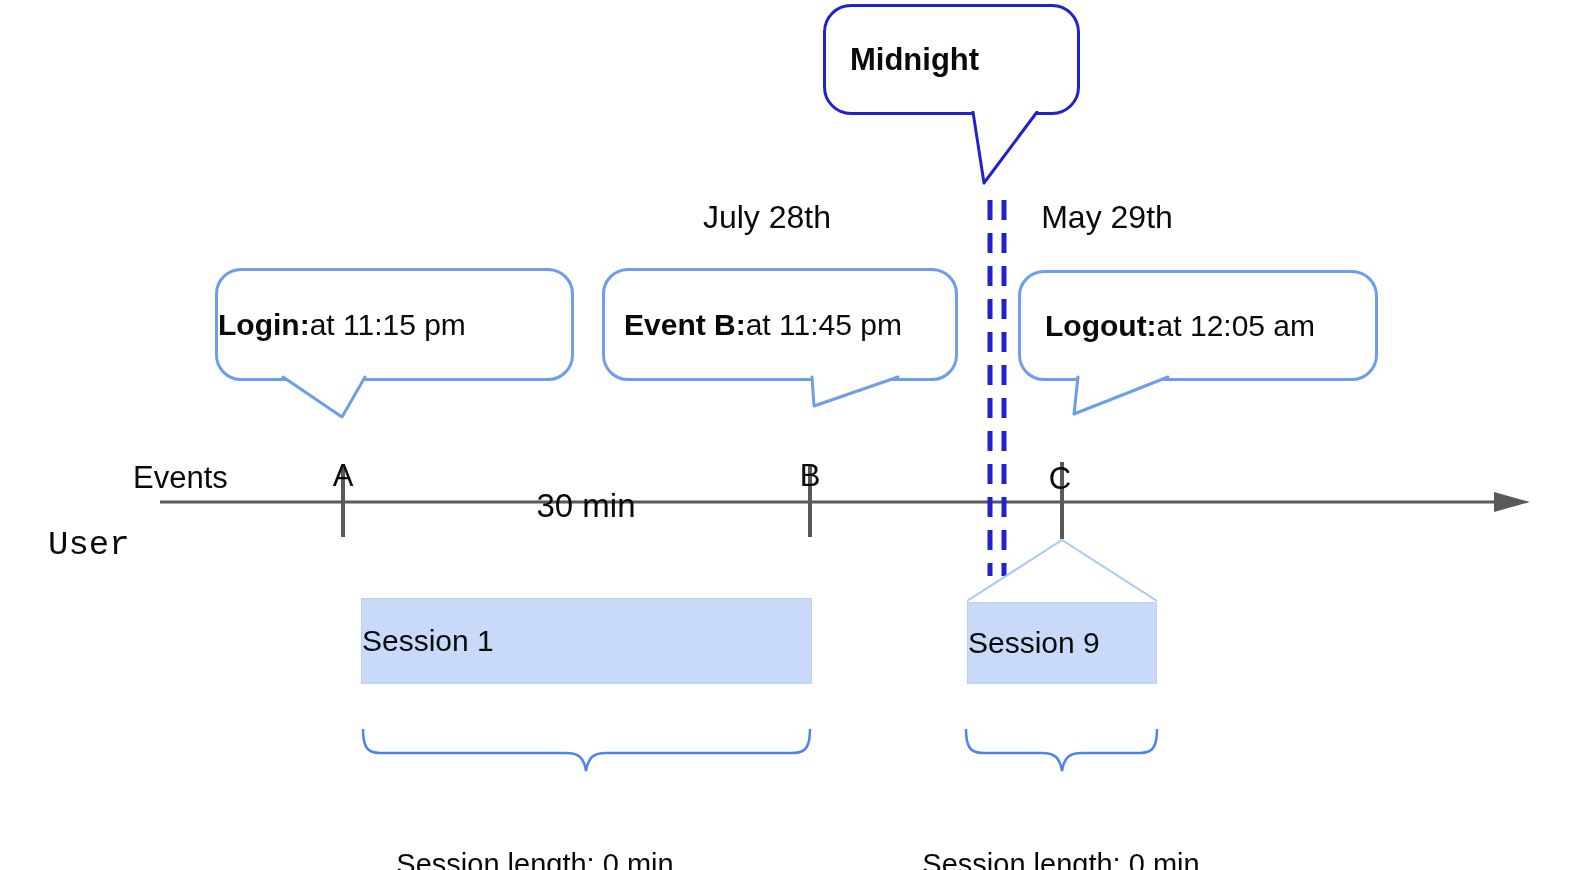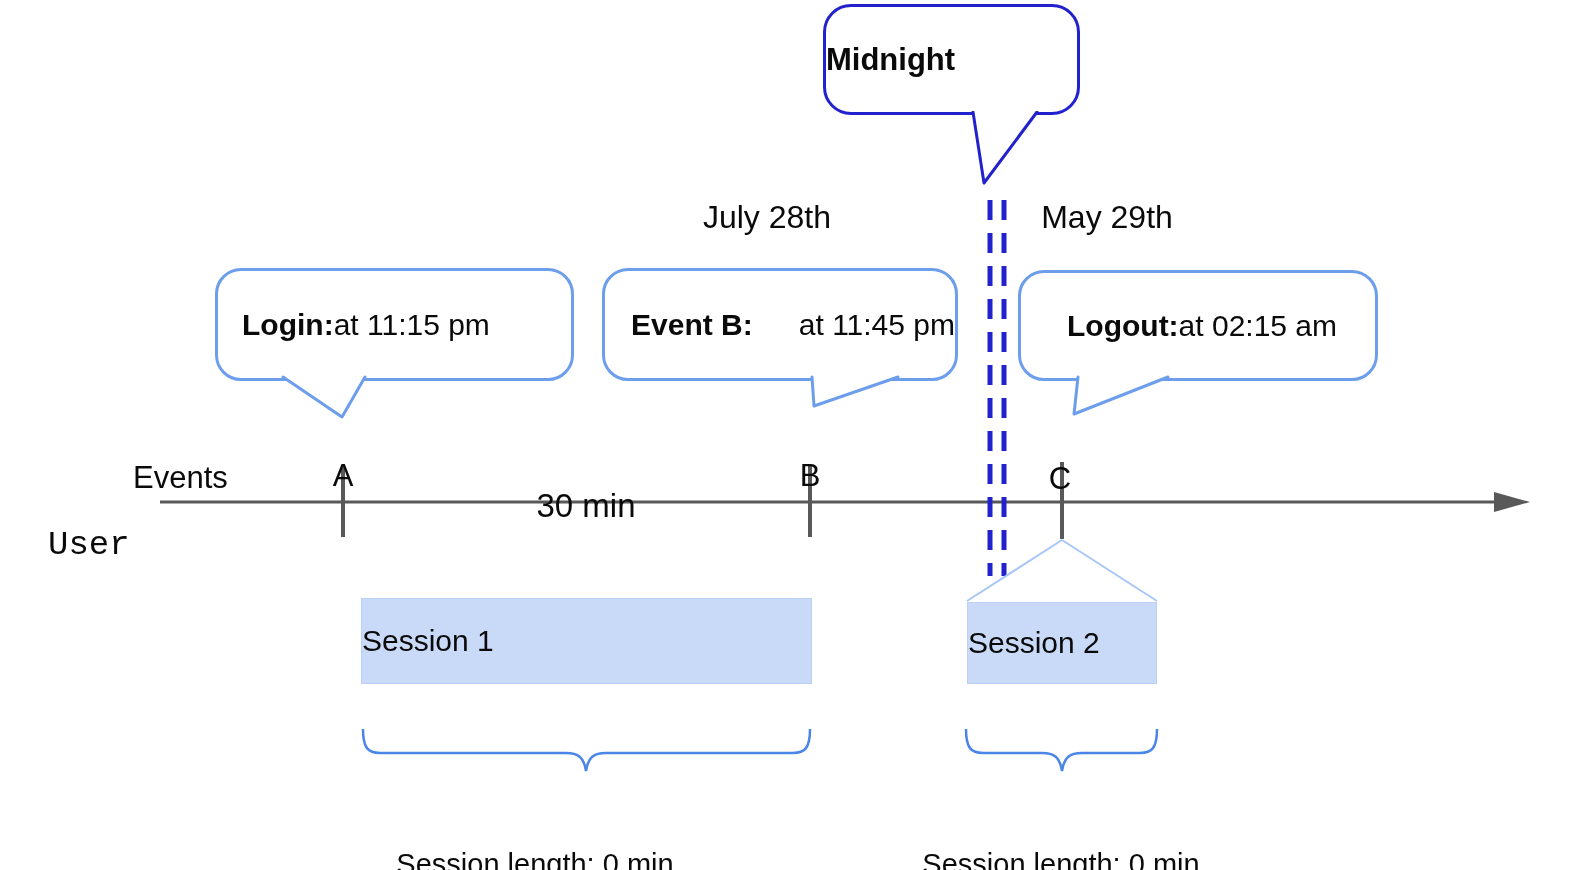--- a/index.html
+++ b/index.html
@@ -54,64 +54,64 @@
     <line class="dashln" x1="990" y1="200" x2="990" y2="576" stroke-width="5" stroke-dasharray="20 13"></line>
     <line class="dashln" x1="1004" y1="200" x2="1004" y2="576" stroke-width="5" stroke-dasharray="20 13"></line>
 
     <line class="legln" x1="1062" y1="540" x2="967" y2="601" stroke-width="2"></line>
     <line class="legln" x1="1062" y1="540" x2="1157" y2="601" stroke-width="2"></line>
 
     <path class="braceln" fill="none" stroke-width="2.5" d="M363,729 C363,748 368,753 380,753 L566,753 C578,753 584,757 586,771 C588,757 594,753 606,753 L793,753 C805,753 810,748 810,729"></path>
     <path class="braceln" fill="none" stroke-width="2.5" d="M966,729 C966,748 971,753 983,753 L1042,753 C1054,753 1060,757 1062,771 C1064,757 1070,753 1082,753 L1140,753 C1152,753 1157,748 1157,729"></path>
   </svg>
 
-  <div class="callout dark" style="left:823px;top:4px;width:257px;height:111px;">
+  <div class="callout dark" style="left:823px;top:4px;width:257px;height:111px;padding-left:24px;">
     <span>Midnight</span>
   </div>
   <svg class="tail dark" style="left:963px;top:111px;" width="84" height="78" viewBox="0 0 84 78">
     <path d="M10,1 L21,72 L74,1"></path>
   </svg>
 
   <div class="lbl date-lbl" style="left:767px;top:159px;">July 28th</div>
   <div class="lbl date-lbl" style="left:1107px;top:159px;">May 29th</div>
 
-  <div class="callout light" style="left:215px;top:268px;width:359px;height:113px;padding-left:24px;">
+  <div class="callout light" style="left:215px;top:268px;width:359px;height:113px;">
     <span class="b">Login:</span>
       <span> at 11:15 pm</span>
   </div>
   <svg class="tail light" style="left:276px;top:375px;" width="96" height="48" viewBox="0 0 96 48">
     <path d="M7,2 L66,42 L89,2"></path>
   </svg>
 
-  <div class="callout light" style="left:602px;top:268px;width:356px;height:113px;padding-left:26px;justify-content:space-between;">
+  <div class="callout light" style="left:602px;top:268px;width:356px;height:113px;padding-left:19px;">
     <span class="b">Event B:</span>
       <span> at 11:45 pm</span>
   </div>
   <svg class="tail light" style="left:804px;top:375px;" width="102" height="37" viewBox="0 0 102 37">
     <path d="M8,2 L10,31 L94,2"></path>
   </svg>
 
-  <div class="callout light" style="left:1018px;top:270px;width:360px;height:111px;padding-left:46px;">
+  <div class="callout light" style="left:1018px;top:270px;width:360px;height:111px;padding-left:24px;">
     <span class="b">Logout:</span>
-      <span> at 02:15 am</span>
+      <span> at 12:05 am</span>
   </div>
   <svg class="tail light" style="left:1066px;top:375px;" width="108" height="45" viewBox="0 0 108 45">
     <path d="M12,2 L8,39 L102,2"></path>
   </svg>
 
   <div class="lbl events-lbl" style="left:133px;top:420px;">Events</div>
   <div class="lbl marker" style="left:343px;top:418px;">A</div>
   <div class="lbl marker" style="left:810px;top:418px;">B</div>
   <div class="lbl marker" style="left:1060px;top:421px;">C</div>
   <div class="lbl interval-lbl" style="left:586px;top:447px;">30 min</div>
   <div class="lbl user-lbl" style="left:48px;top:486px;font-family:Liberation Mono, monospace;">User</div>
 
   <div class="session-bar" style="left:361px;top:598px;width:451px;height:86px;">
     <span>Session 1</span>
   </div>
   <div class="session-bar" style="left:967px;top:602px;width:190px;height:82px;">
-    <span>Session 2</span>
+    <span>Session 9</span>
   </div>
 
   <div class="lbl length-lbl" style="left:535px;top:808px;">Session length: 0 min</div>
   <div class="lbl length-lbl" style="left:1061px;top:808px;">Session length: 0 min</div>
 
 </div>
 
 </body></html>

